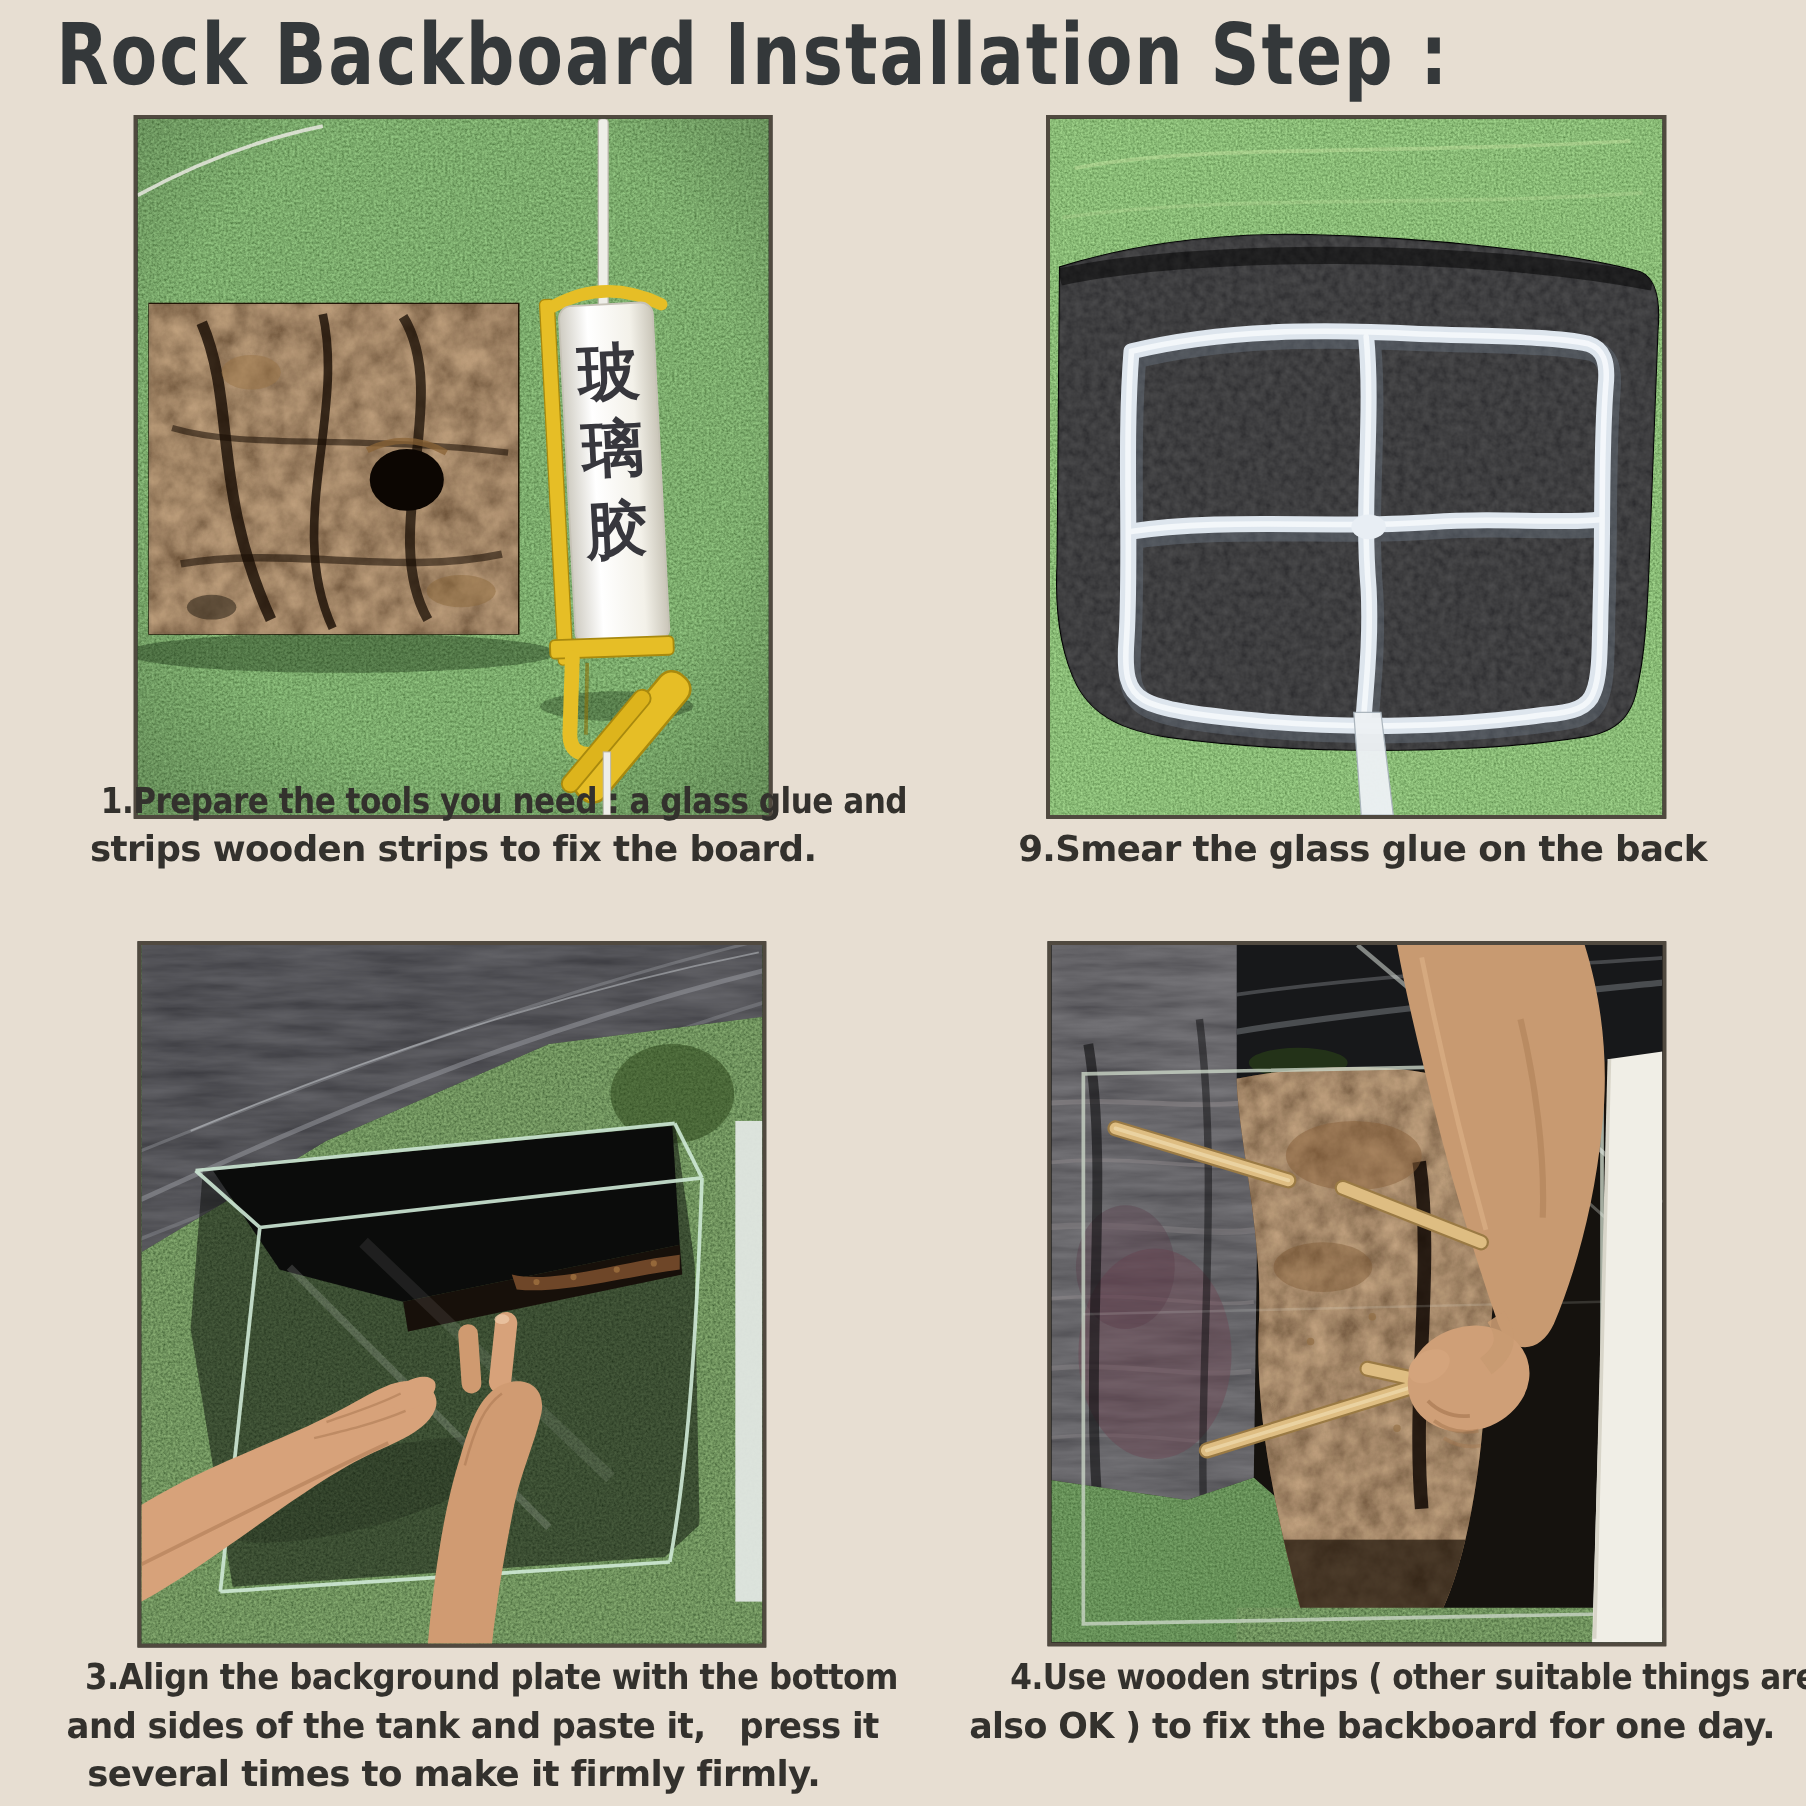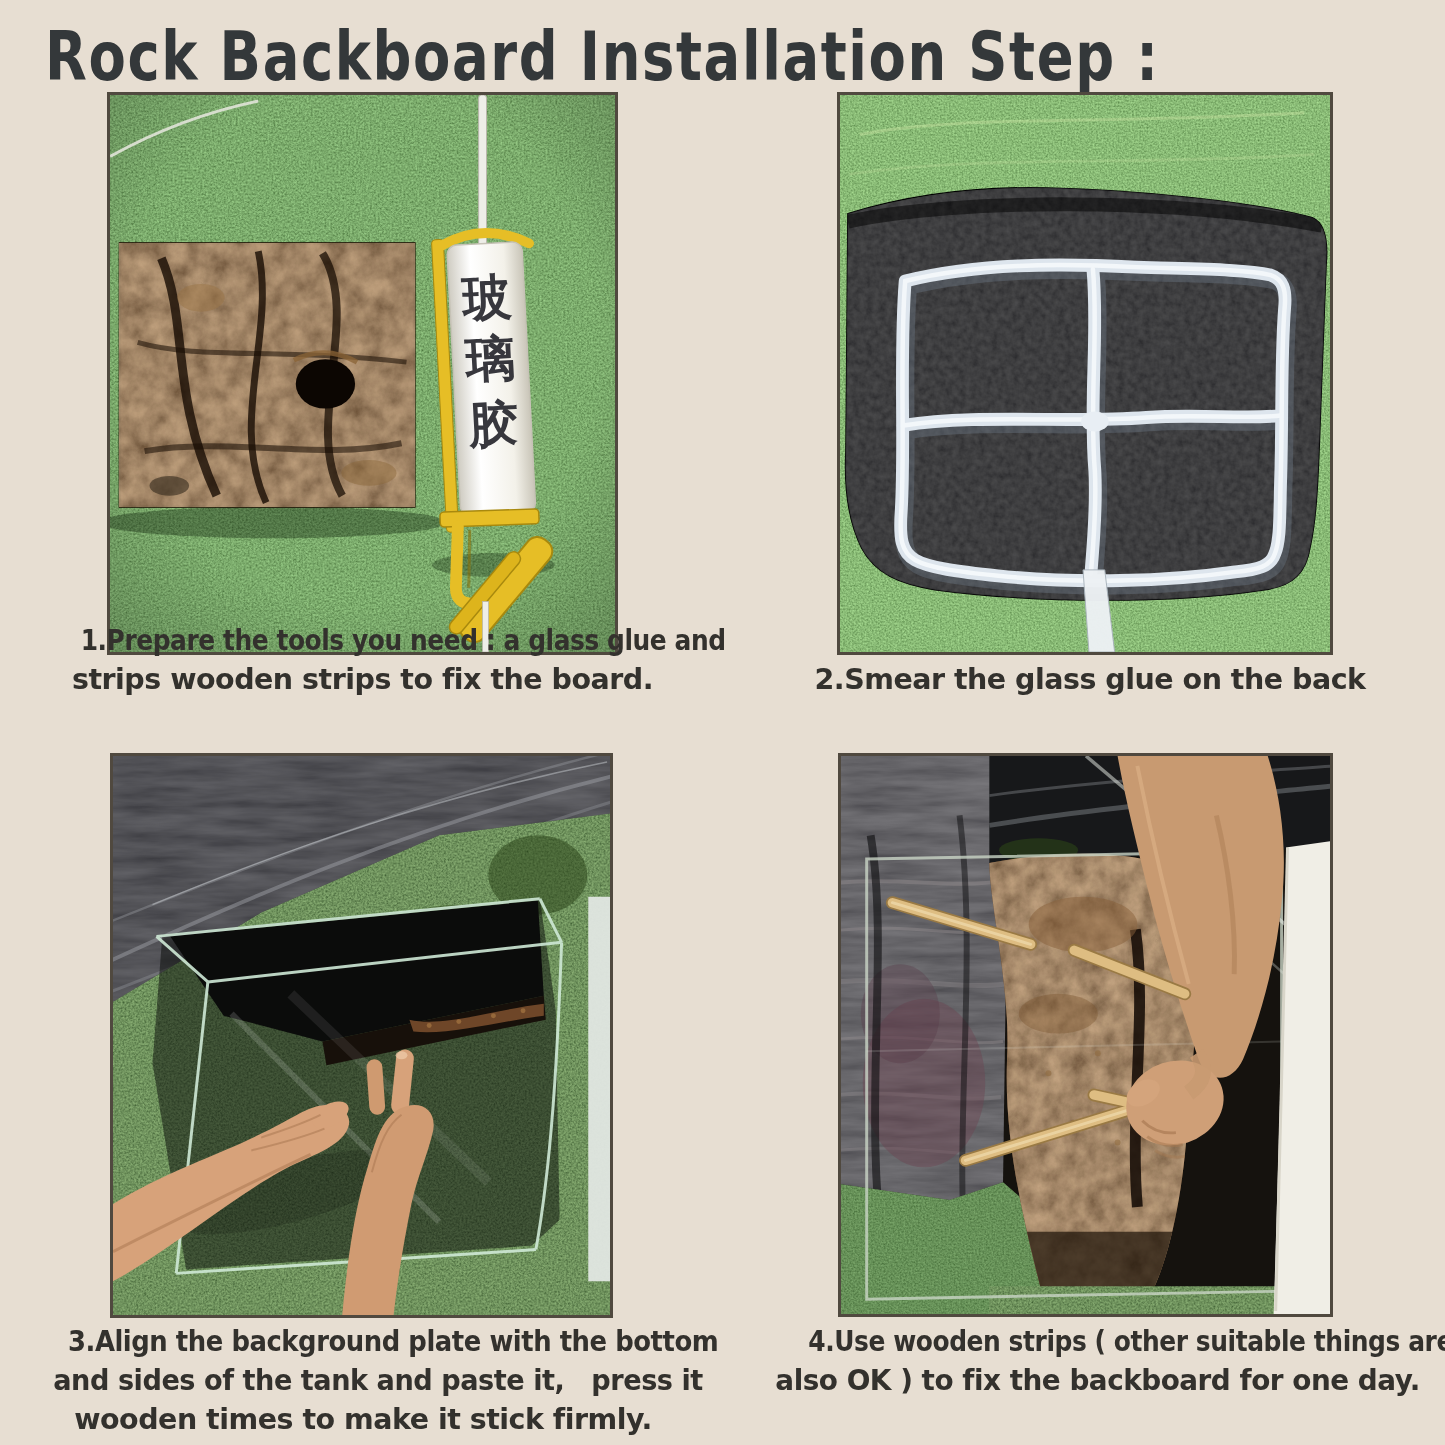--- a/index.html
+++ b/index.html
@@ -2,21 +2,21 @@
 <html style="--c-background: #E7DED2; --c-title_text: #34383A; --c-caption_text: #33312D; --c-photo_border: #50493F; --c-grass_green: #3E7A2F; --c-caulk_gun_yellow: #E6BE26; --c-glue_white: #DDE5ED; --c-skin: #D2A078; --c-wood_strip: #DEBD82;"><head>
 <meta charset="utf-8">
 <style>
   html,body{margin:0;padding:0;}
   body{
     width:1445px;height:1445px;position:relative;overflow:hidden;
     background:var(--c-background,#e7ded2);
     font-family:"DejaVu Sans","Liberation Sans",sans-serif;
   }
   .page{position:absolute;left:0;top:0;width:1445px;height:1445px;}
-  .title-wrap{position:absolute;left:45px;top:12px;width:1115px;height:92px;}
+  .title-wrap{position:absolute;left:45px;top:0px;width:1115px;height:92px;}
   .title-wrap .fitx{
     display:inline-block;white-space:pre;transform-origin:0 50%;
     font-size:68px;font-weight:bold;letter-spacing:2px;
     color:var(--c-title_text,#34383a);line-height:90px;
   }
   .photo{
     position:absolute;box-sizing:border-box;
     border:3px solid var(--c-photo_border,#50493f);
     background:#1a1a1a;overflow:hidden;
   }
@@ -329,25 +329,25 @@
         <path d="M360,300 C372,318 366,330 352,340" stroke="#c89a71" stroke-width="16" fill="none" opacity="0.9"></path>
       </g>
     </svg>
   </div>
 
   <div class="caption cap1">
     <span class="fitx" style="transform: scaleX(0.873984);">1.Prepare the tools you need : a glass glue and</span>
     <span class="fitx">strips wooden strips to fix the board.</span>
   </div>
   <div class="caption cap2">
-    <span class="fitx">2.Smear the glass glue on the back</span>
+    <span class="fitx">9.Smear the glass glue on the back</span>
   </div>
   <div class="caption cap3">
     <span class="fitx" style="transform: scaleX(0.907821);">3.Align the background plate with the bottom</span>
     <span class="fitx" style="transform: scaleX(0.953079);">and sides of the tank and paste it,   press it</span>
-    <span class="fitx">wooden times to make it stick firmly.</span>
+    <span class="fitx">several times to make it firmly firmly.</span>
   </div>
   <div class="caption cap4">
     <span class="fitx" style="transform: scaleX(0.87517);">4.Use wooden strips ( other suitable things are</span>
     <span class="fitx" style="transform: scaleX(0.977273);">also OK ) to fix the backboard for one day.</span>
   </div>
 
 </div>
 
 </body></html>

